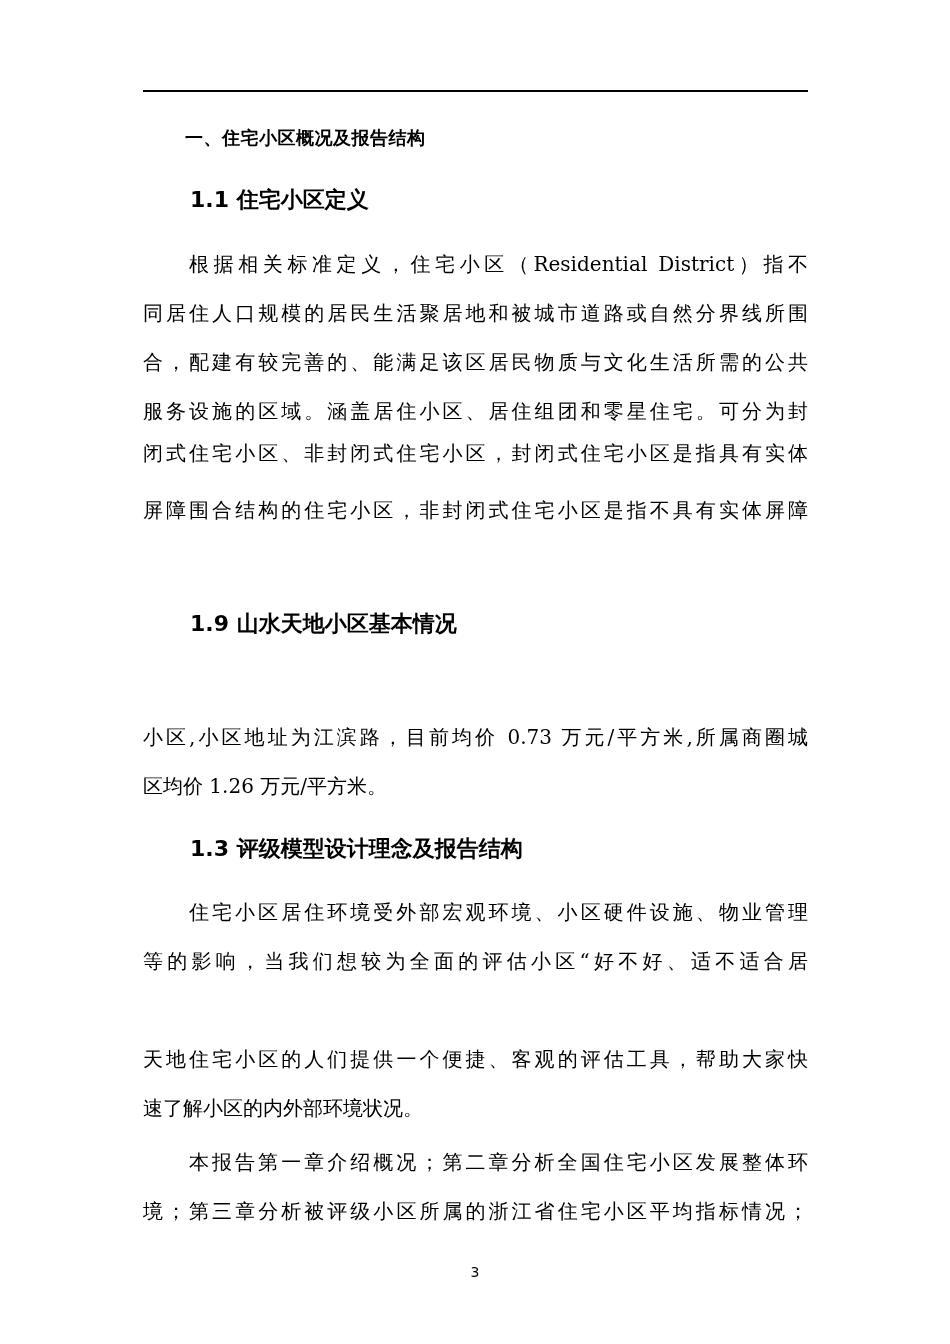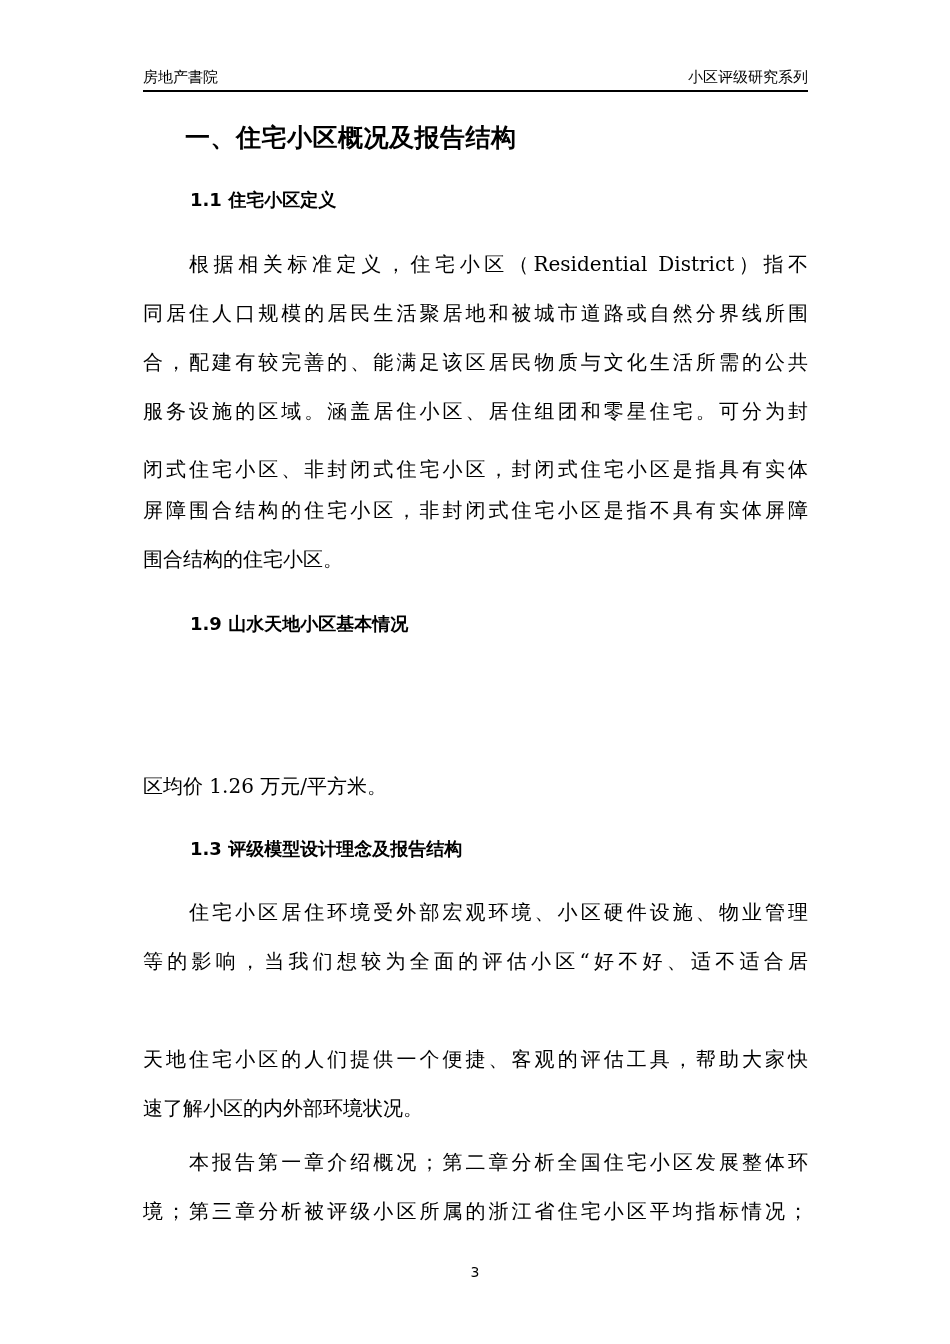--- a/index.html
+++ b/index.html
@@ -41,31 +41,31 @@
     width: 665px;
     height: 2px;
     background: #000000;
   }
   .h1 {
     position: absolute;
     left: 185px;
     top: 120px;
     font-family: "DejaVu Sans", "Liberation Sans", sans-serif;
     font-weight: bold;
-    font-size: 25px;
+    font-size: 18px;
     line-height: 36px;
     letter-spacing: 0.5px;
     white-space: nowrap;
   }
   .h2 {
     position: absolute;
     left: 190px;
     font-family: "DejaVu Sans", "Liberation Sans", sans-serif;
     font-weight: bold;
-    font-size: 18px;
+    font-size: 22px;
     line-height: 32px;
     white-space: nowrap;
   }
   .line {
     position: absolute;
     left: 143px;
     width: 665px;
     font-size: 20px;
     line-height: 30px;
     white-space: nowrap;
@@ -83,38 +83,34 @@
     font-family: "DejaVu Sans", "Liberation Sans", sans-serif;
     font-size: 14px;
     line-height: 20px;
   }
 </style>
 </head>
 <body>
 
 <div class="page">
 
-  <div class="header">
-    <span class="header-left">房地产書院</span>
-    <span class="header-right">小区评级研究系列</span>
-  </div>
   <div class="header-rule"></div>
 
   <div class="h1">一、住宅小区概况及报告结构</div>
 
   <div class="h2" style="top:184px;">1.1 住宅小区定义</div>
   <div class="line indent" style="top:249px;">根据相关标准定义，住宅小区（Residential District）指不</div>
   <div class="line" style="top:298px;">同居住人口规模的居民生活聚居地和被城市道路或自然分界线所围</div>
   <div class="line" style="top:347px;">合，配建有较完善的、能满足该区居民物质与文化生活所需的公共</div>
   <div class="line" style="top:396px;">服务设施的区域。涵盖居住小区、居住组团和零星住宅。可分为封</div>
-  <div class="line" style="top:454px;">闭式住宅小区、非封闭式住宅小区，封闭式住宅小区是指具有实体</div>
+  <div class="line" style="top:438px;">闭式住宅小区、非封闭式住宅小区，封闭式住宅小区是指具有实体</div>
   <div class="line" style="top:495px;">屏障围合结构的住宅小区，非封闭式住宅小区是指不具有实体屏障</div>
-  <div class="line last" style="top:544px;">围合结构的住宅小区。</div>
 
   <div class="h2" style="top:608px;">1.9 山水天地小区基本情况</div>
+  <div class="line" style="top:722px;">小区,小区地址为江滨路，目前均价 0.73 万元/平方米,所属商圈城</div>
   <div class="line last" style="top:771px;">区均价 1.26 万元/平方米。</div>
 
   <div class="h2" style="top:833px;">1.3 评级模型设计理念及报告结构</div>
   <div class="line indent" style="top:897px;">住宅小区居住环境受外部宏观环境、小区硬件设施、物业管理</div>
   <div class="line" style="top:946px;">等的影响，当我们想较为全面的评估小区“好不好、适不适合居</div>
   <div class="line" style="top:1044px;">天地住宅小区的人们提供一个便捷、客观的评估工具，帮助大家快</div>
   <div class="line last" style="top:1093px;">速了解小区的内外部环境状况。</div>
 
   <div class="line indent" style="top:1147px;">本报告第一章介绍概况；第二章分析全国住宅小区发展整体环</div>
   <div class="line" style="top:1196px;">境；第三章分析被评级小区所属的浙江省住宅小区平均指标情况；</div>

